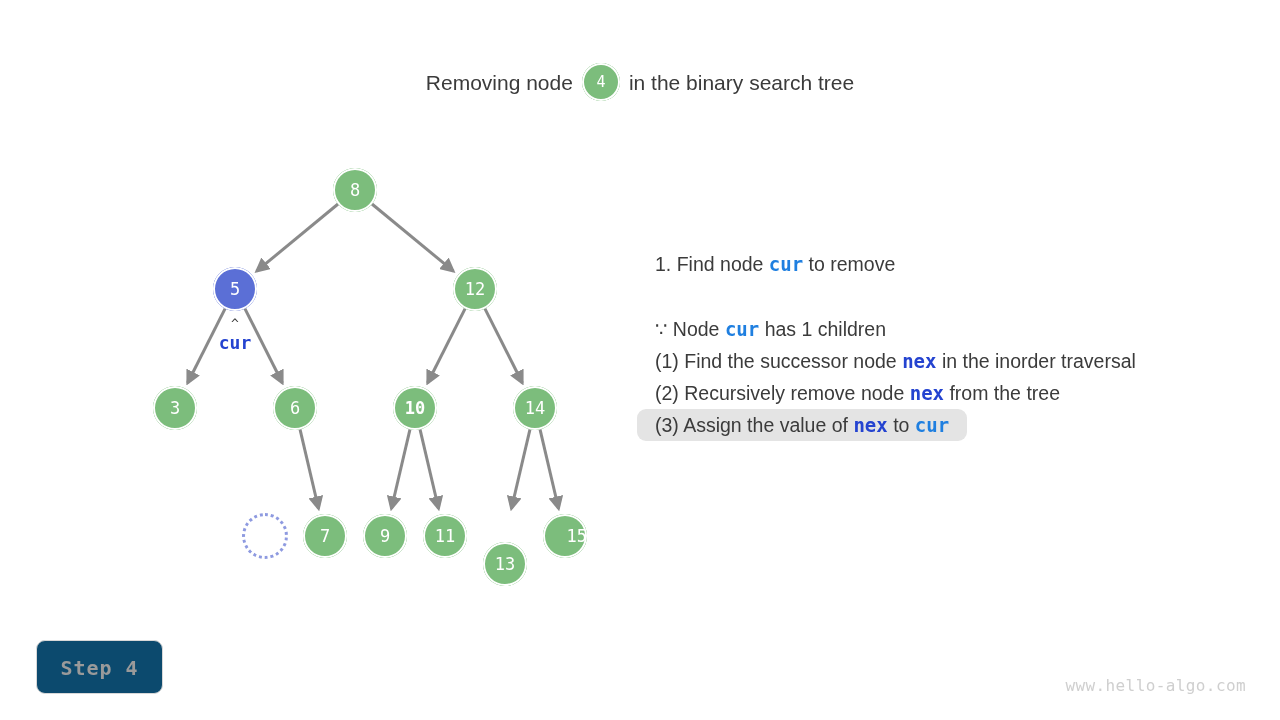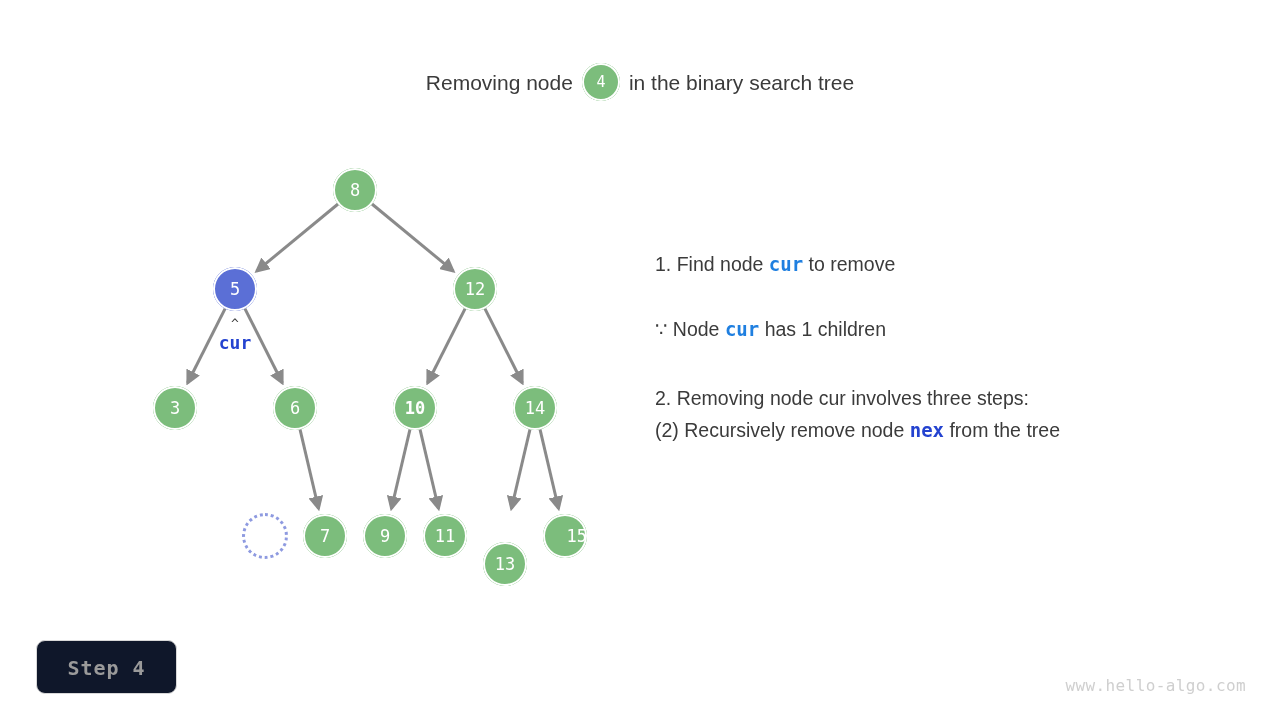--- a/index.html
+++ b/index.html
@@ -142,25 +142,25 @@
     font-size: 19px;
   }
   .kw-cur { color: #1f7fe0; }
   .kw-nex { color: #2443d0; }
 
   
   #step-badge {
     position: absolute;
     left: 36px;
     top: 640px;
-    width: 141px;
+    width: 127px;
     height: 54px;
     border: 1px solid #d8d8d8;
     border-radius: 9px;
-    background: #0f172a;
+    background: #0c4a6e;
     font-family: "DejaVu Sans Mono", monospace;
     font-size: 20px;
     font-weight: bold;
     color: #9a9a9a;
     text-align: center;
     line-height: 54px;
     letter-spacing: 1px;
     box-sizing: border-box;
   }
 
@@ -231,29 +231,37 @@
     <span class="kw kw-cur">cur</span>
     <span>to remove</span>
   </div>
 
   <div class="ex-line gap-above">
     <span>∵ Node</span>
     <span class="kw kw-cur">cur</span>
     <span>has 1 children</span>
   </div>
 
-  <div class="ex-line block-gap">
-    <span>2. Removing node cur involves three steps:</span>
-  </div>
-
+
+  <div class="ex-line">
+    <span>(1) Find the successor node</span>
+    <span class="kw kw-nex">nex</span>
+    <span>in the inorder traversal</span>
+  </div>
 
   <div class="ex-line">
     <span>(2) Recursively remove node</span>
     <span class="kw kw-nex">nex</span>
     <span>from the tree</span>
   </div>
 
+  <div class="ex-line highlight">
+    <span>(3) Assign the value of</span>
+    <span class="kw kw-nex">nex</span>
+    <span>to</span>
+    <span class="kw kw-cur">cur</span>
+  </div>
 
 </div>
 
 <div id="step-badge">Step 4</div>
 
 <div id="watermark">www.hello-algo.com</div>
 
 </body></html>

